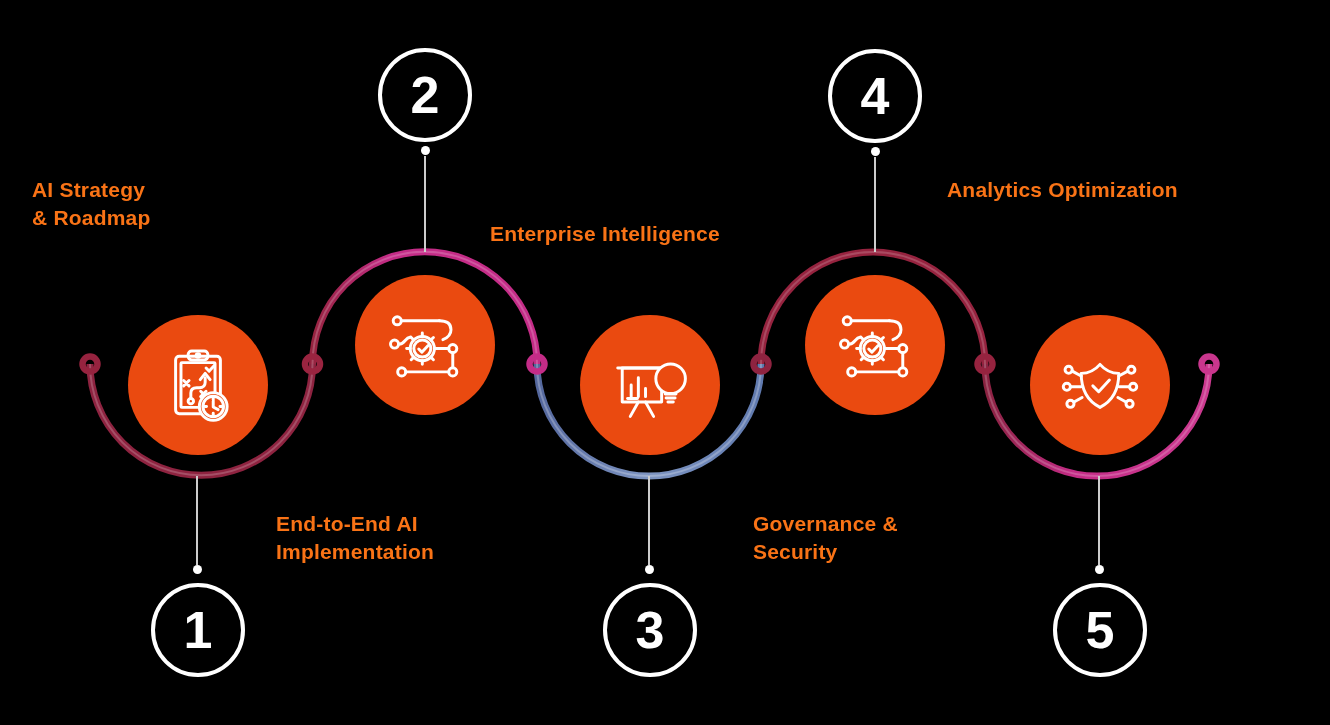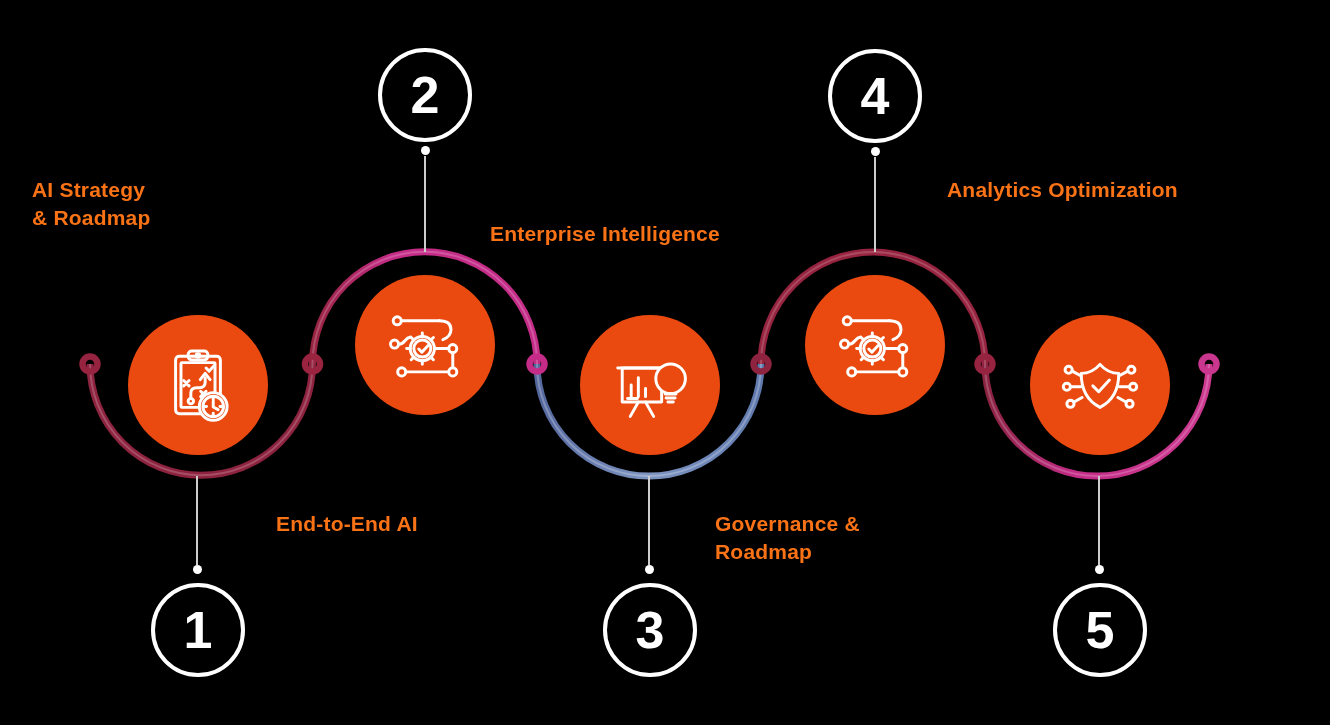--- a/index.html
+++ b/index.html
@@ -129,20 +129,21 @@
           <path d="M60,52 h14.5"></path>
           <path d="M79,56.5 v17"></path>
           <circle cx="79" cy="78" r="4.5"></circle>
           <path d="M74.5,78 h-48"></path>
           <circle cx="22" cy="78" r="4.5"></circle>
         </g>
       </svg>
     </div>
     <div class="step-label" style="left:276px;top:510px;">
       <div>End-to-End AI</div>
+      <div>Implementation</div>
     </div>
   </div>
 
   <div>
     <div class="step-label" style="left:490px;top:176px;margin-top:44px;">
       <div>Enterprise Intelligence</div>
     </div>
     <div class="icon-circle" style="left:580px;top:315px;">
       <svg viewBox="0 0 96 96">
         <g class="ic">
@@ -189,23 +190,23 @@
           <path d="M41,52.5 l3.5,3.5 7,-7.5"></path>
           <circle cx="79" cy="52" r="4.5"></circle>
           <path d="M60,52 h14.5"></path>
           <path d="M79,56.5 v17"></path>
           <circle cx="79" cy="78" r="4.5"></circle>
           <path d="M74.5,78 h-48"></path>
           <circle cx="22" cy="78" r="4.5"></circle>
         </g>
       </svg>
     </div>
-    <div class="step-label" style="left:715px;top:510px;">
+    <div class="step-label" style="left:753px;top:510px;">
       <div>Governance &amp;</div>
-      <div>Roadmap</div>
+      <div>Security</div>
     </div>
   </div>
 
   <div>
     <div class="step-label" style="left:947px;top:176px;">
       <div>Analytics Optimization</div>
     </div>
     <div class="icon-circle" style="left:1030px;top:315px;">
       <svg viewBox="0 0 96 96">
         <g class="ic">

